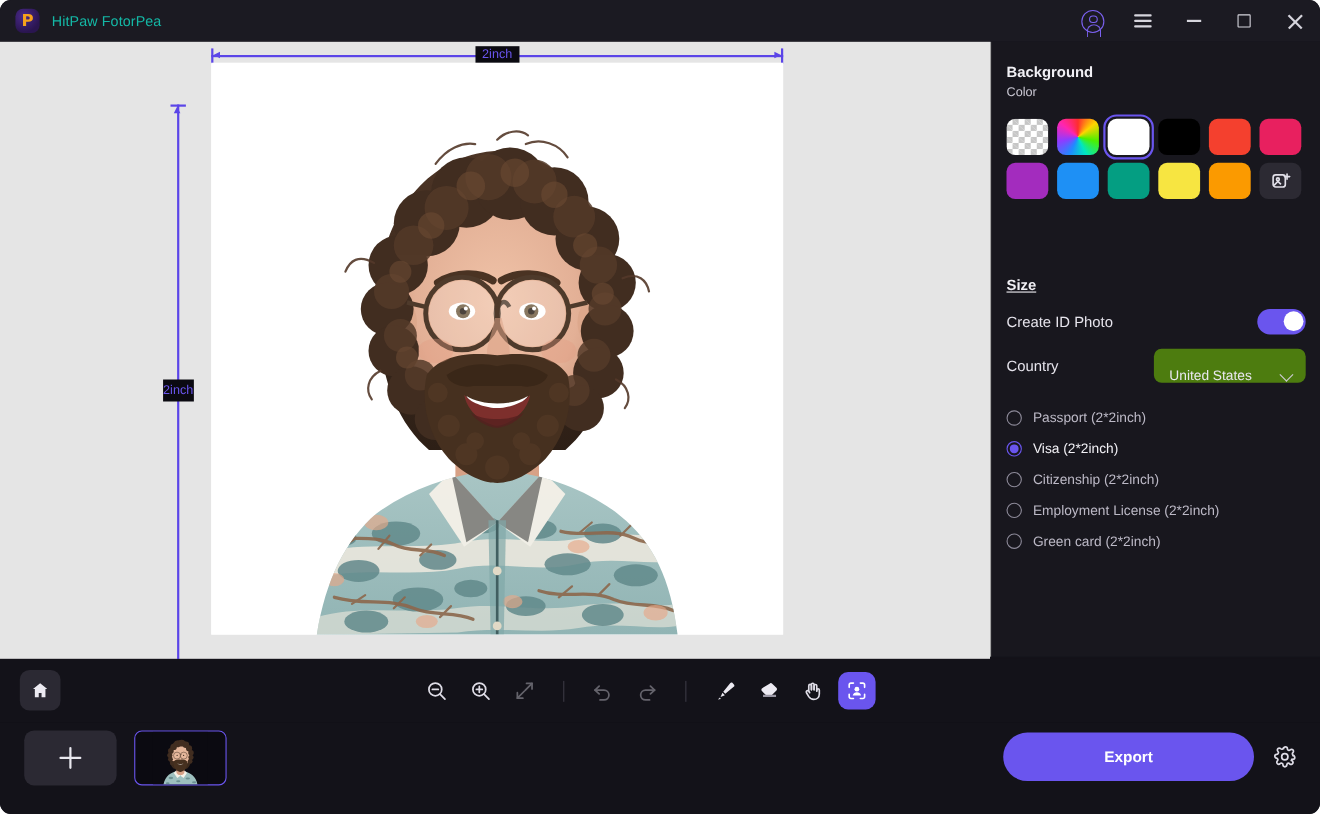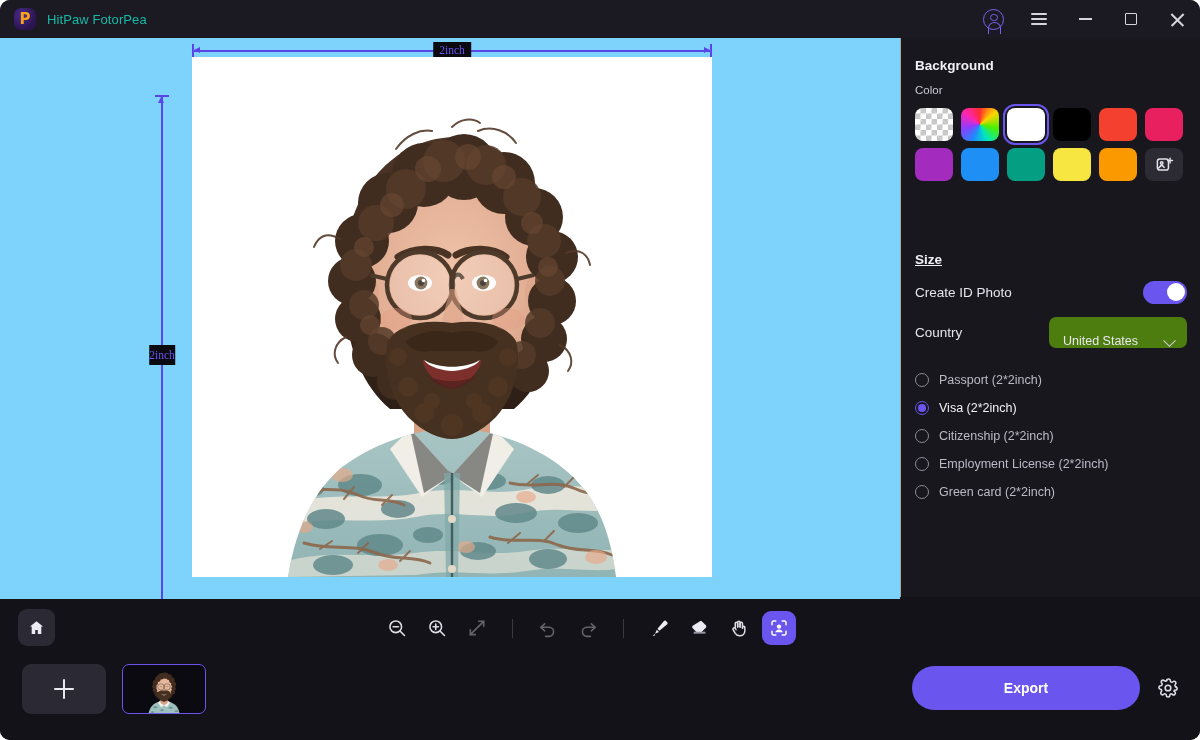--- a/index.html
+++ b/index.html
@@ -78,22 +78,21 @@
     position: absolute; left: -1px; top: 7px; width: 17px; height: 1.6px;
     background: #d6d5dd;
   }
   .close-ic i:nth-child(1){ transform: rotate(45deg); }
   .close-ic i:nth-child(2){ transform: rotate(-45deg); }
 
   
   #canvas-area {
     position: absolute; left: 0; top: 38px;
     width: 900px; height: 561px;
-    background: #7dd3fc;
-    font-family: Liberation Serif, serif;
+    background: #e5e5e5;
   }
   #photo-frame {
     position: absolute; left: 192px; top: 19px;
     width: 520px; height: 520px;
     background: #ffffff;
     overflow: hidden;
   }
 
   
   #portrait { position: absolute; left: 0; top: 0; width: 520px; height: 520px; }
@@ -146,21 +145,21 @@
     position: absolute; left: 900px; top: 38px;
     width: 300px; height: 559px;
     background: #18171e;
     border-left: 1px solid #a3a3a3;
   }
   .sec-title {
     color: #f1f0f5; font-size: 13.5px; font-weight: bold;
   }
   #bg-title { position: absolute; left: 14px; top: 20px; }
   #color-label {
-    position: absolute; left: 14px; top: 46px;
+    position: absolute; left: 14px; top: 40px;
     color: #cbc9d4; font-size: 11.5px;
   }
   #swatches {
     position: absolute; left: 14px; top: 70px;
     width: 272px;
     display: grid; grid-template-columns: repeat(6, 38px);
     gap: 7px 8px;
   }
   .sw {
     width: 38px; height: 33px; border-radius: 8px;

